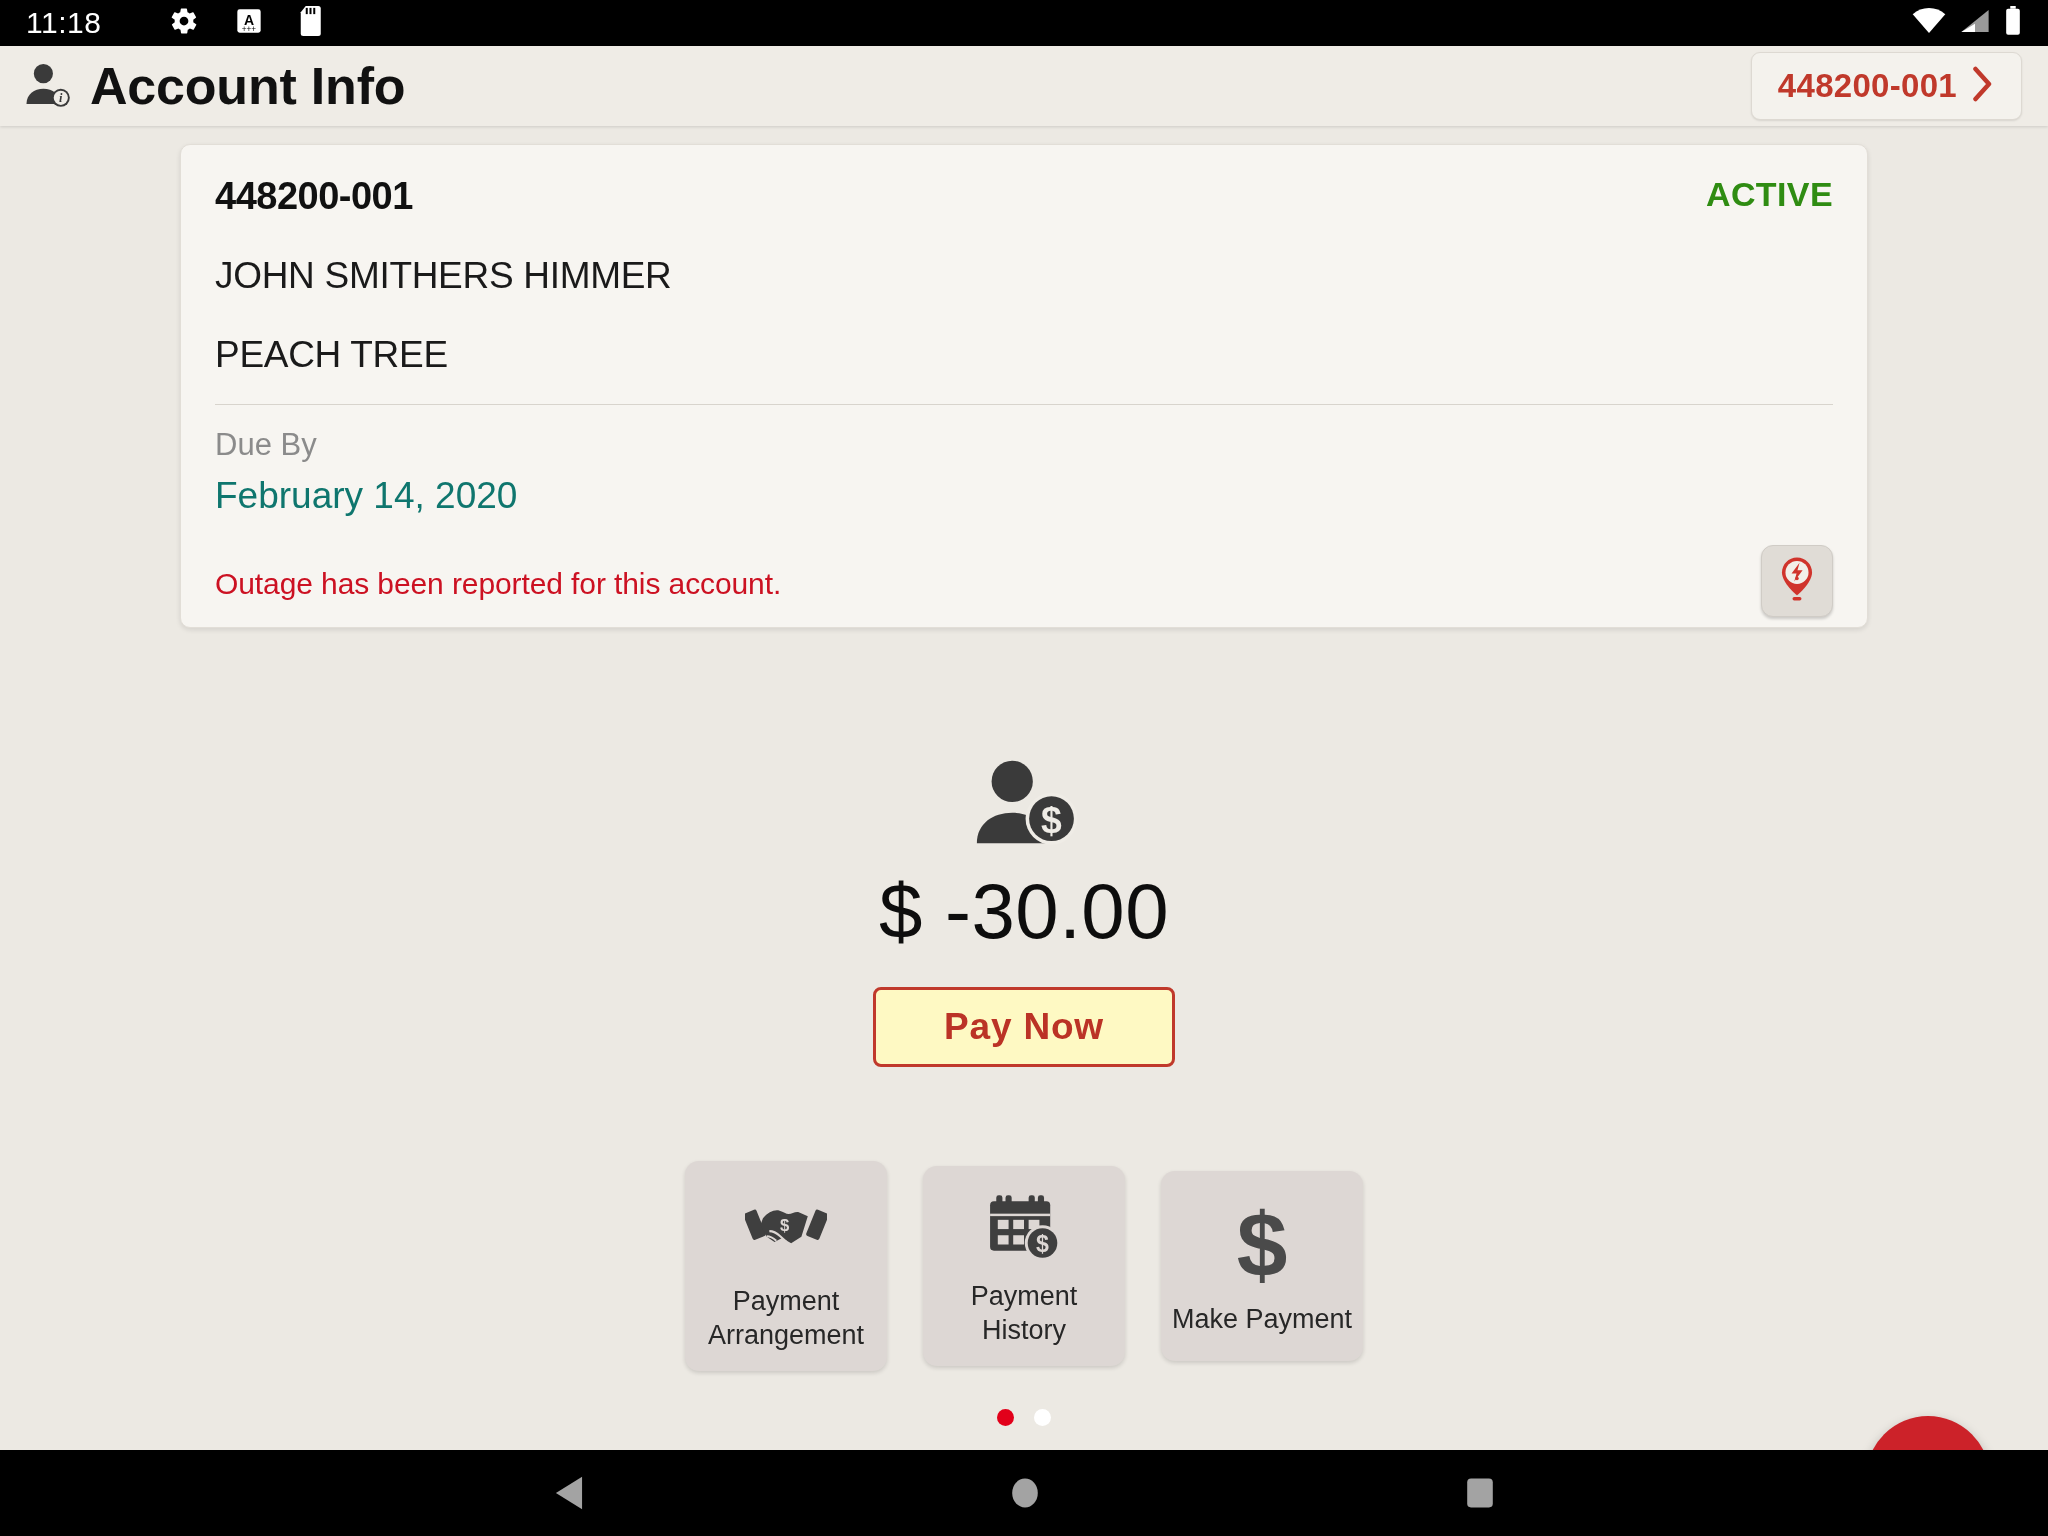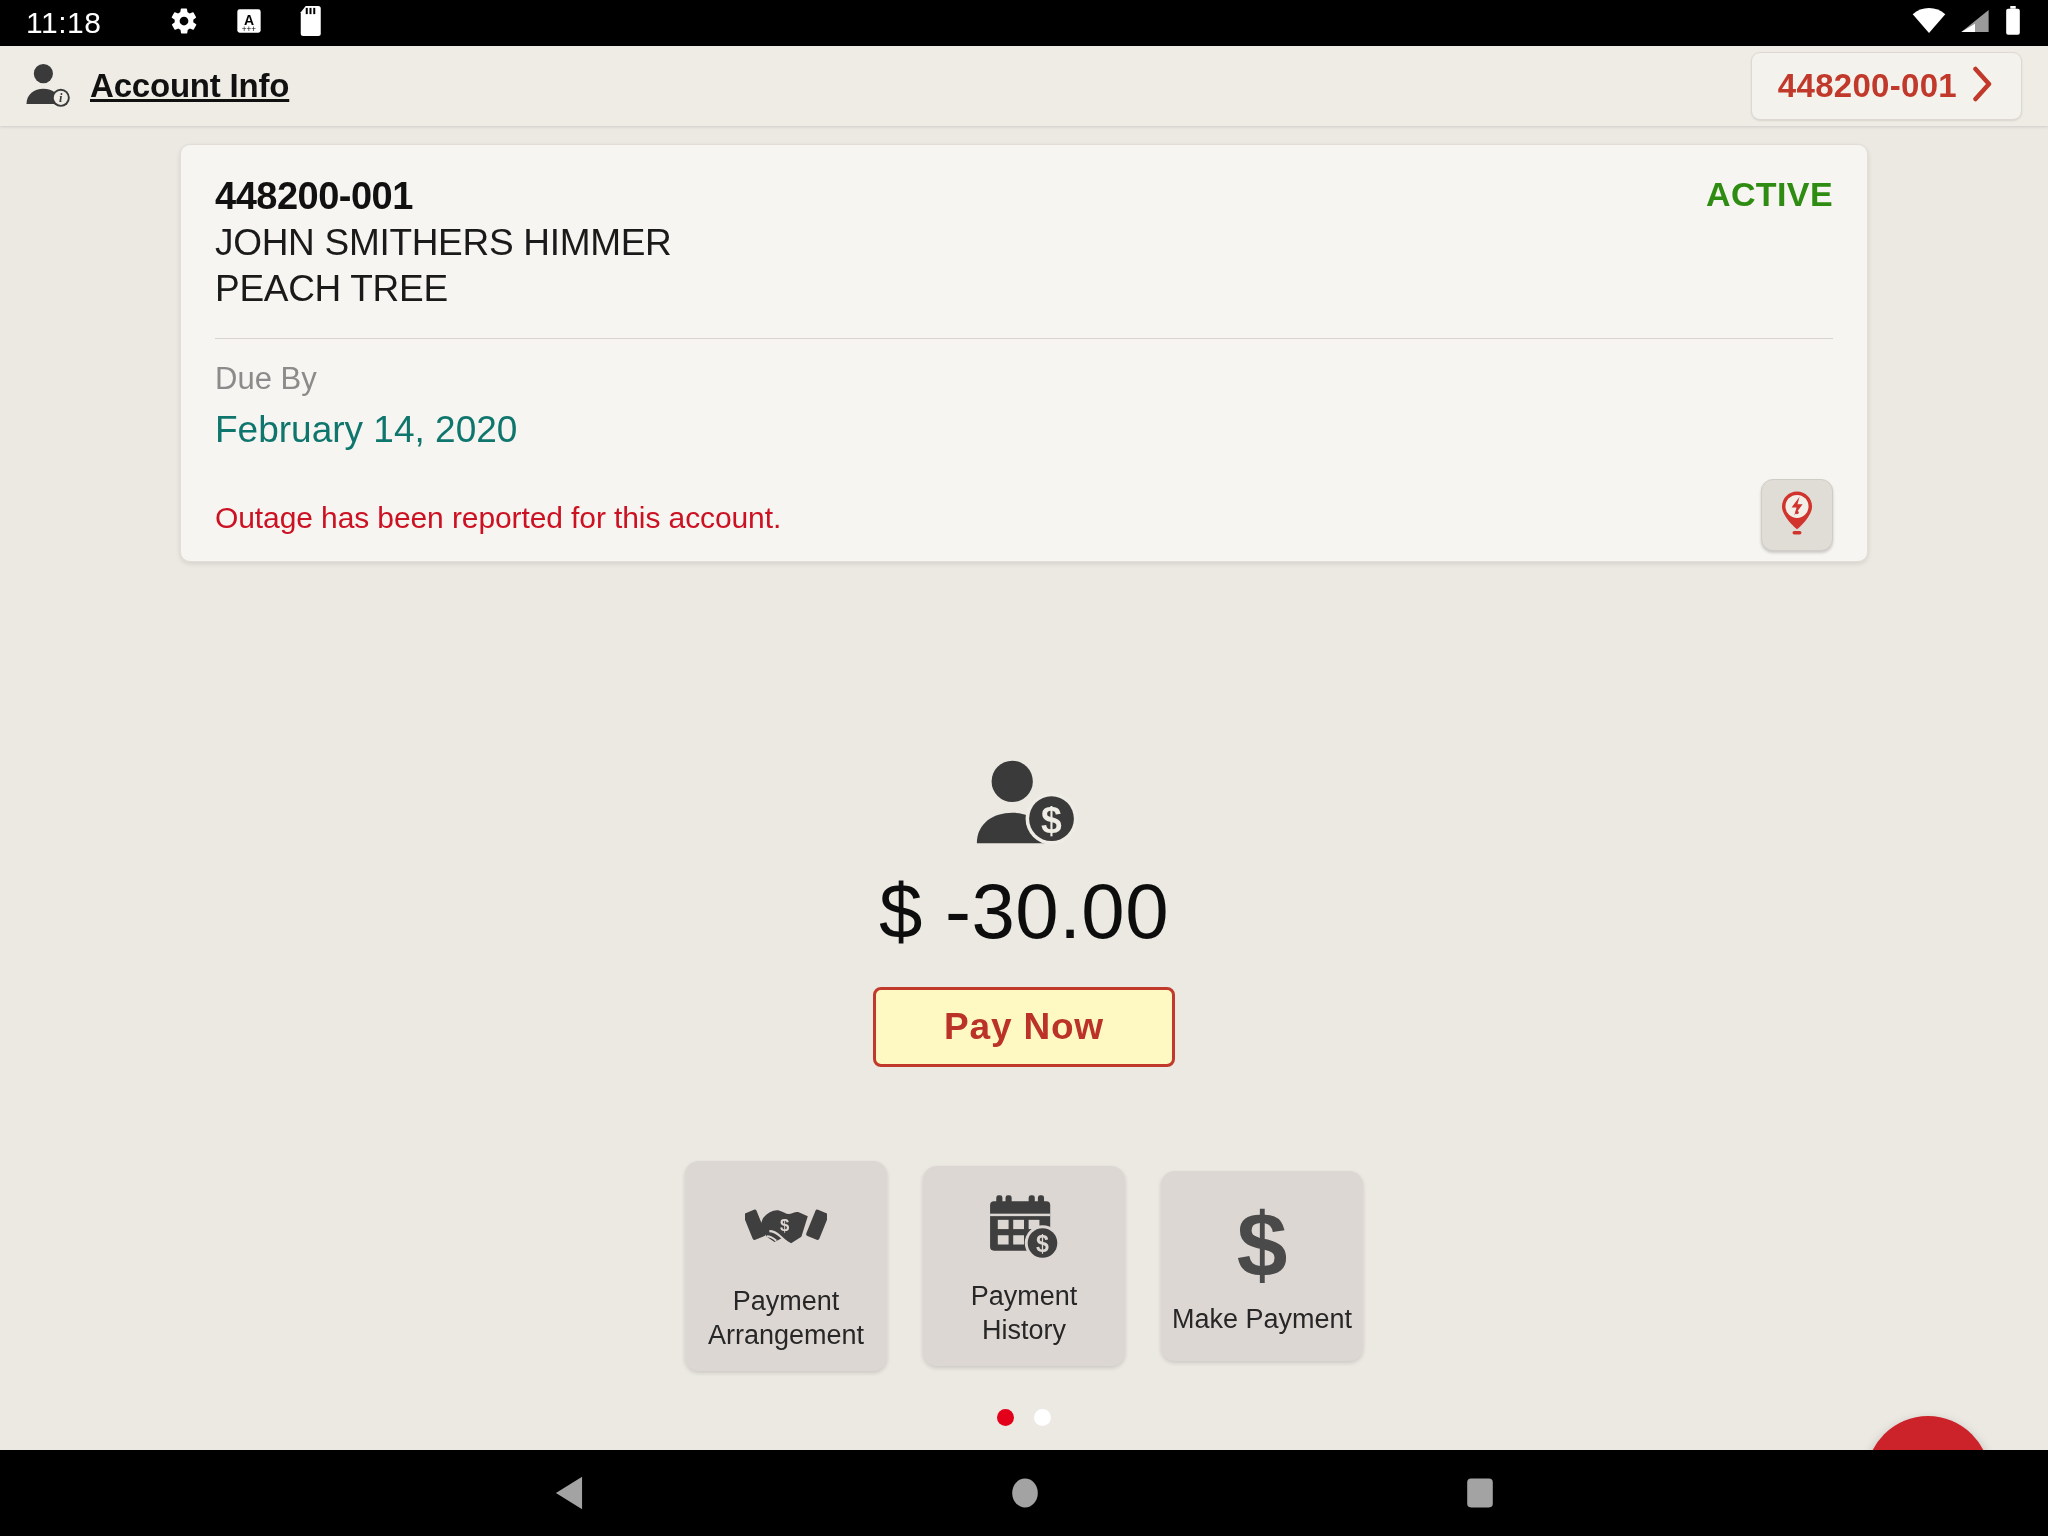--- a/index.html
+++ b/index.html
@@ -43,25 +43,24 @@
     background: #efece6;
     display: flex;
     align-items: center;
     padding: 0 26px 0 22px;
     position: relative;
     z-index: 5;
     box-shadow: 0 1px 3px rgba(0,0,0,.13);
   }
   .appbar-icon { width: 54px; height: 54px; flex: 0 0 54px; margin-right: 14px; }
   .appbar-title {
-    font-size: 33px;
+    font-size: 52px;
     font-weight: bold;
     color: #111;
     letter-spacing: -0.2px;
-    text-decoration: underline;
   }
   .acct-chip {
     margin-left: auto;
     background: #f4f2ed;
     border: 1px solid #ddd9d2;
     border-radius: 9px;
     padding: 13px 26px;
     display: flex;
     align-items: center;
     gap: 14px;
@@ -105,21 +104,21 @@
   .status-badge {
     margin-left: auto;
     font-size: 34px;
     font-weight: bold;
     color: #2f8c12;
     letter-spacing: .4px;
   }
   .cust-name, .cust-addr {
     font-size: 37px;
     color: #1a1a1a;
-    margin-top: 4px;
+    margin-top: 37px;
     letter-spacing: -0.3px;
   }
   .divider {
     border-top: 1px solid #d8d4cd;
     margin: 28px 0 0 0;
   }
   .due-label {
     font-size: 31px;
     color: #8b8b8b;
     margin-top: 22px;

